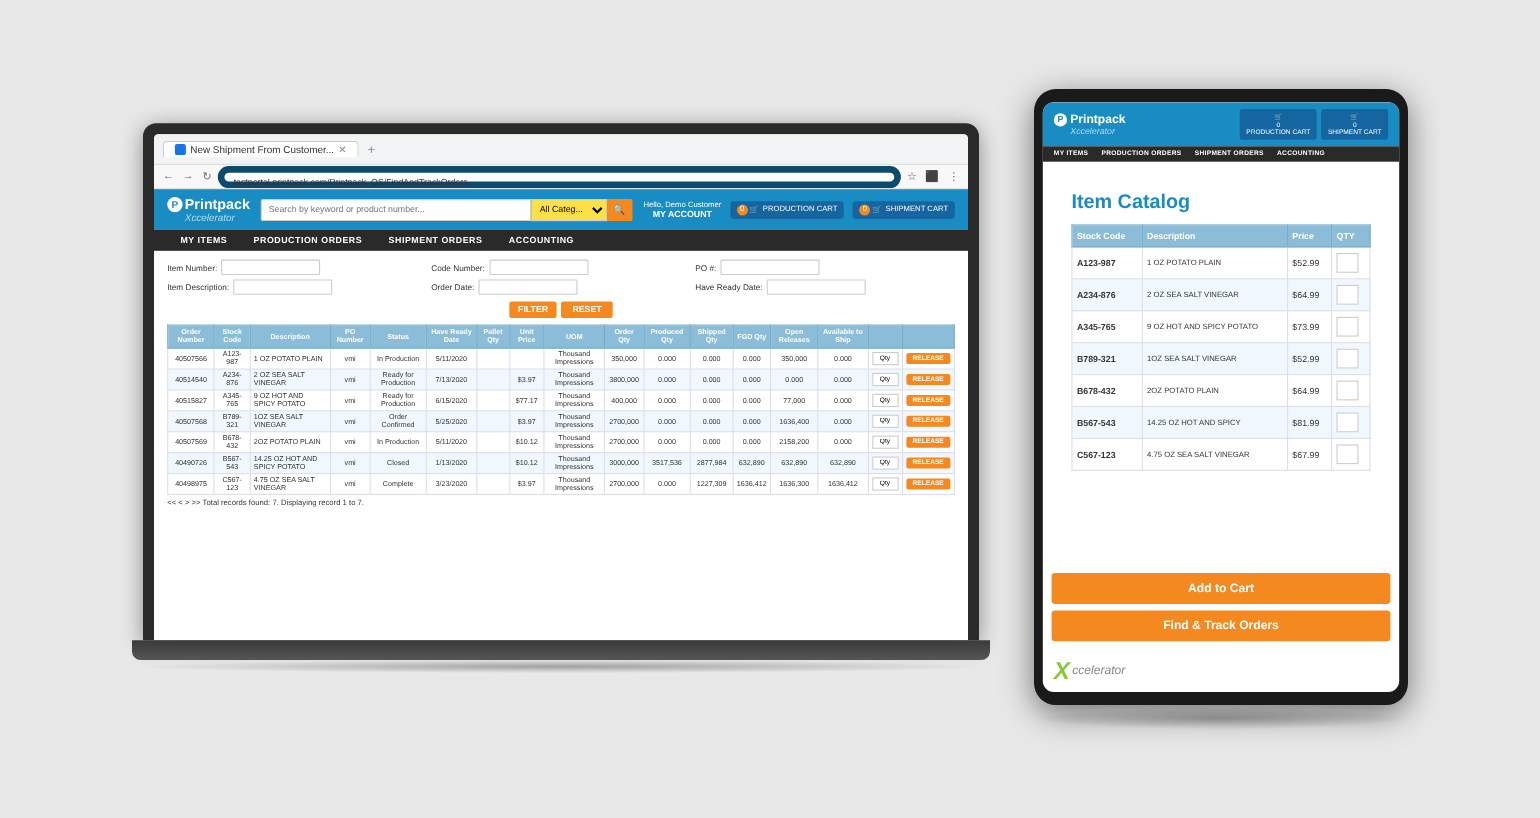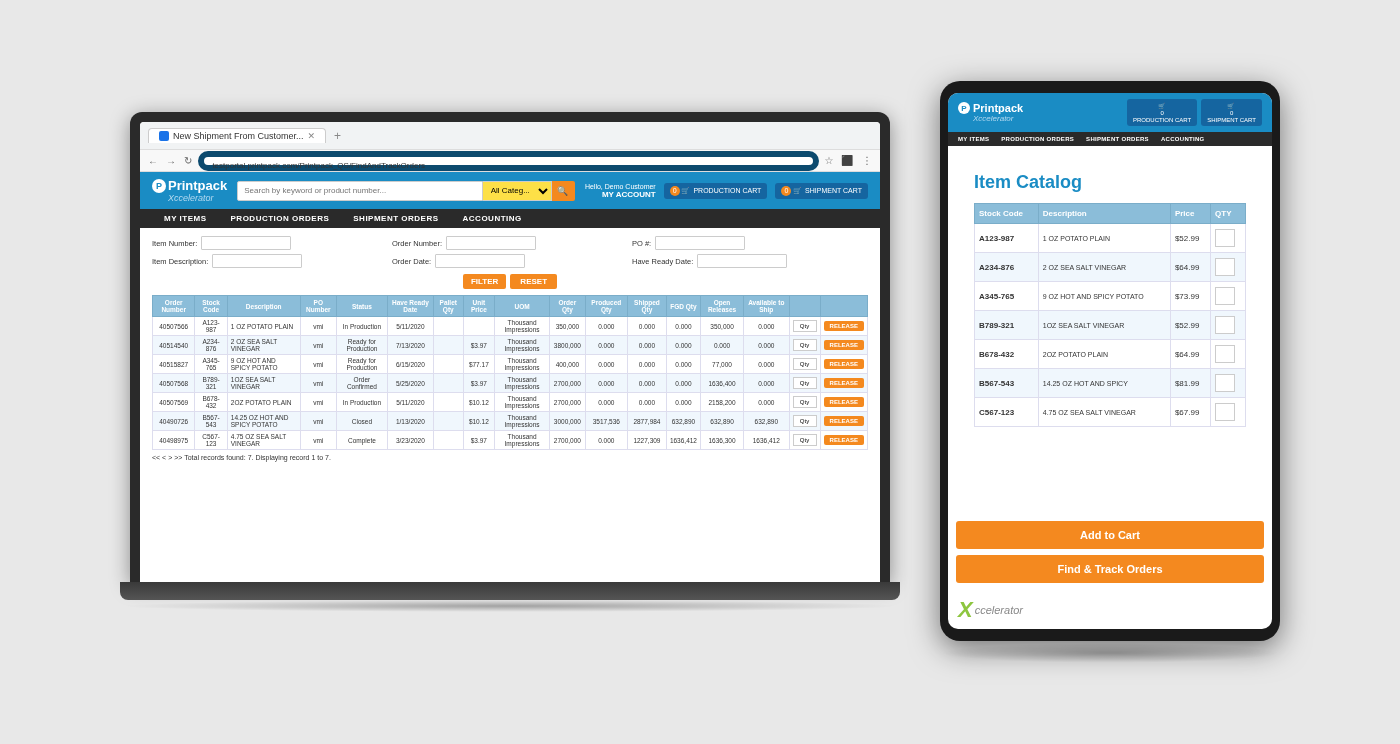--- a/index.html
+++ b/index.html
@@ -177,21 +177,21 @@
       cursor: pointer;
     }
     .header-right {
       display: flex;
       align-items: center;
       gap: 8px;
       color: #fff;
     }
     .my-account {
       font-size: 8px;
-      text-align: right;
+      text-align: center;
     }
     .cart-btn {
       background: #1565a0;
       border-radius: 3px;
       padding: 3px 6px;
       display: flex;
       align-items: center;
       gap: 3px;
       font-size: 7px;
       color: #fff;
@@ -563,21 +563,21 @@
       </div>
 
       <div class="page-content">
 
         <div class="filter-form">
           <div class="form-row">
             <span class="form-label">Item Number:</span>
             <input class="form-input" type="text" style="">
           </div>
           <div class="form-row">
-            <span class="form-label">Order Number:</span>
+            <span class="form-label">Code Number:</span>
             <input class="form-input" type="text" style="">
           </div>
           <div class="form-row">
             <span class="form-label">PO #:</span>
             <input class="form-input" type="text" style="">
           </div>
           <div class="form-row">
             <span class="form-label">Item Description:</span>
             <input class="form-input" type="text" style="">
           </div>

